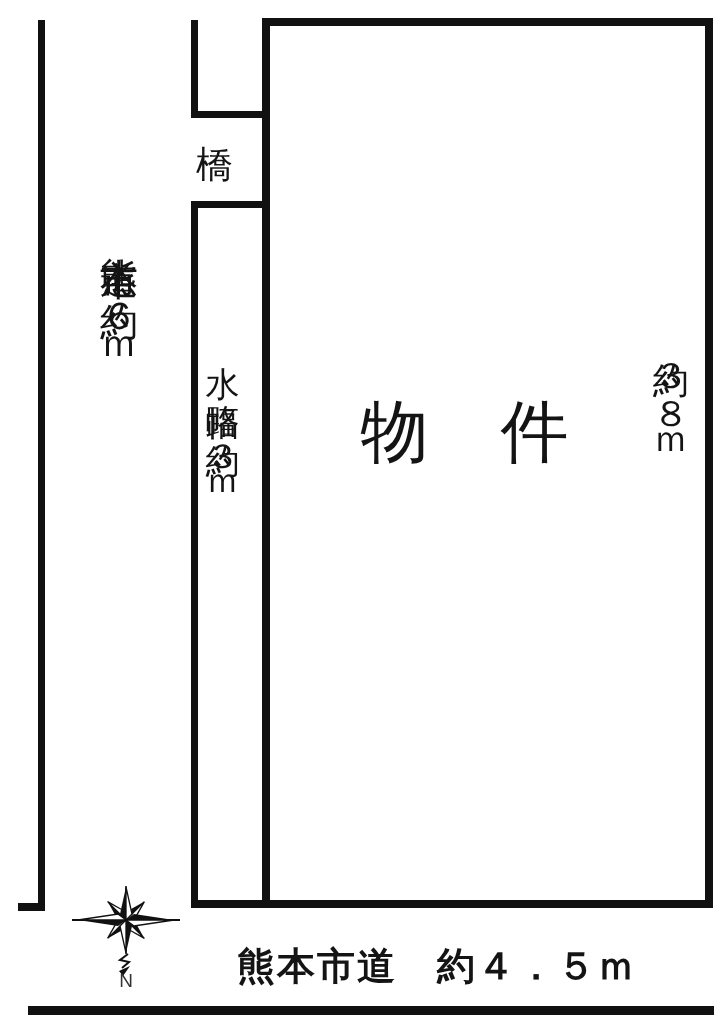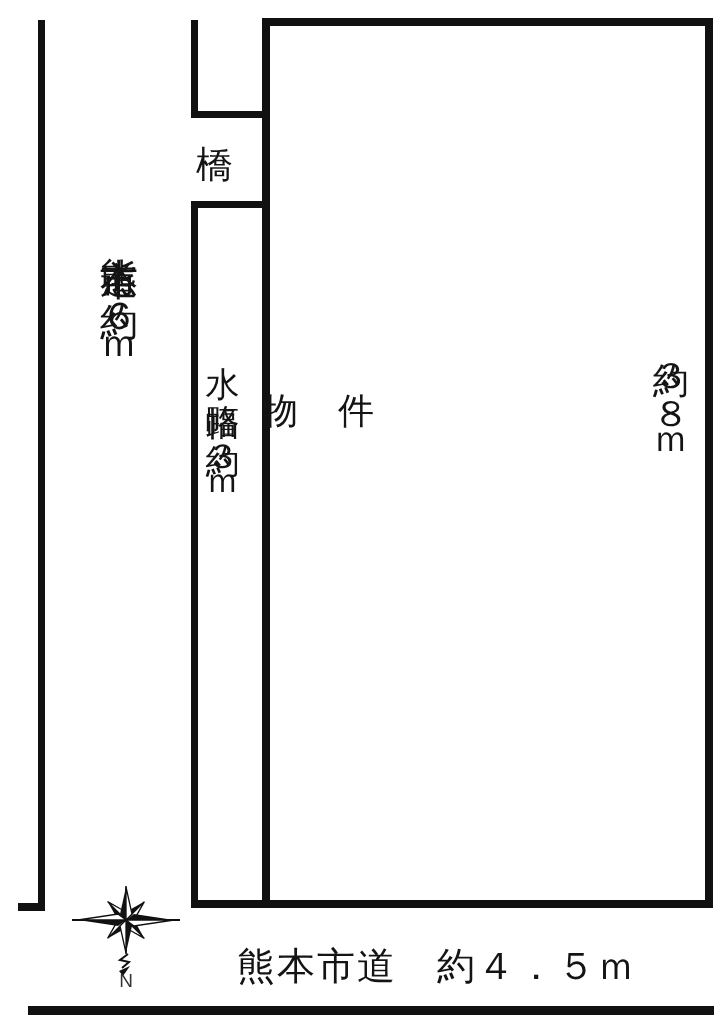--- a/index.html
+++ b/index.html
@@ -16,24 +16,24 @@
   .v-text{
     writing-mode:vertical-rl;
     text-orientation:upright;
     white-space:pre;
     letter-spacing:2px;
   }
   .jp{color:#141414;}
   .left-road-label{left:100px;top:226px;font-size:38px;line-height:1.0;}
   .bridge-label{left:196px;top:140px;font-size:37px;}
   .waterway-label{left:206px;top:340px;font-size:34px;line-height:1.0;}
-  .property-label{left:262px;top:387px;width:407px;font-size:36px;font-weight:500;letter-spacing:2px;}
+  .property-label{left:262px;top:387px;width:407px;text-align:center;font-size:68px;font-weight:500;letter-spacing:2px;}
   .right-dim-label{left:652px;top:335px;font-size:36px;line-height:1.05;}
   .bottom-dim-label{left:368px;top:846px;font-size:37px;letter-spacing:2px;white-space:pre;}
-  .bottom-road-label{left:237px;top:941px;font-size:38px;letter-spacing:2px;white-space:pre;}
+  .bottom-road-label{left:237px;top:941px;font-size:38px;letter-spacing:2px;white-space:pre;font-weight:bold;}
 </style>
 </head>
 <body>
 
 <div id="stage">
 
   <div class="ln" style="left:38px;top:20px;width:7px;height:889px;"></div>
   <div class="ln" style="left:18px;top:903px;width:27px;height:8px;"></div>
 
   <div class="ln" style="left:191px;top:20px;width:7px;height:98px;"></div>

